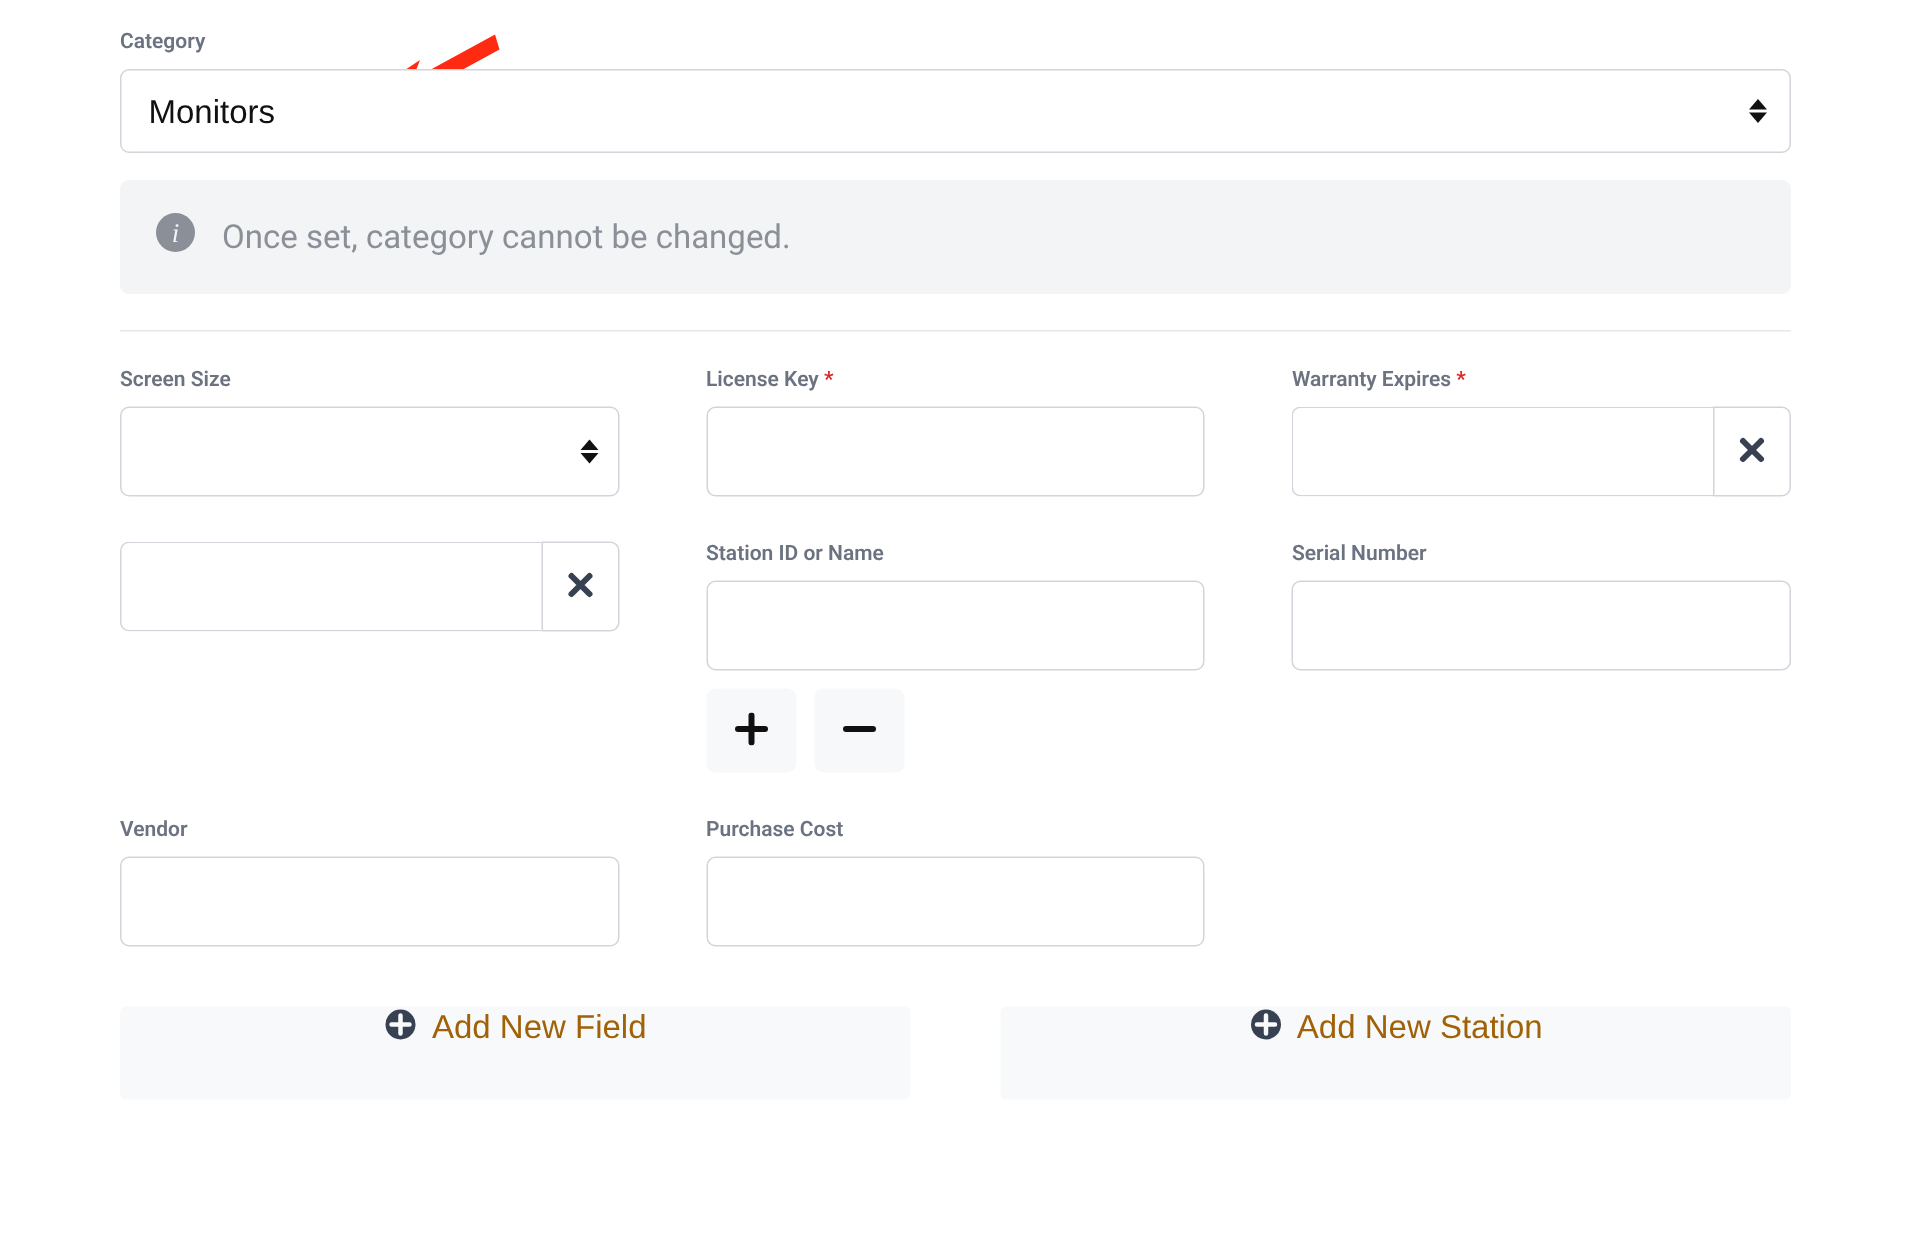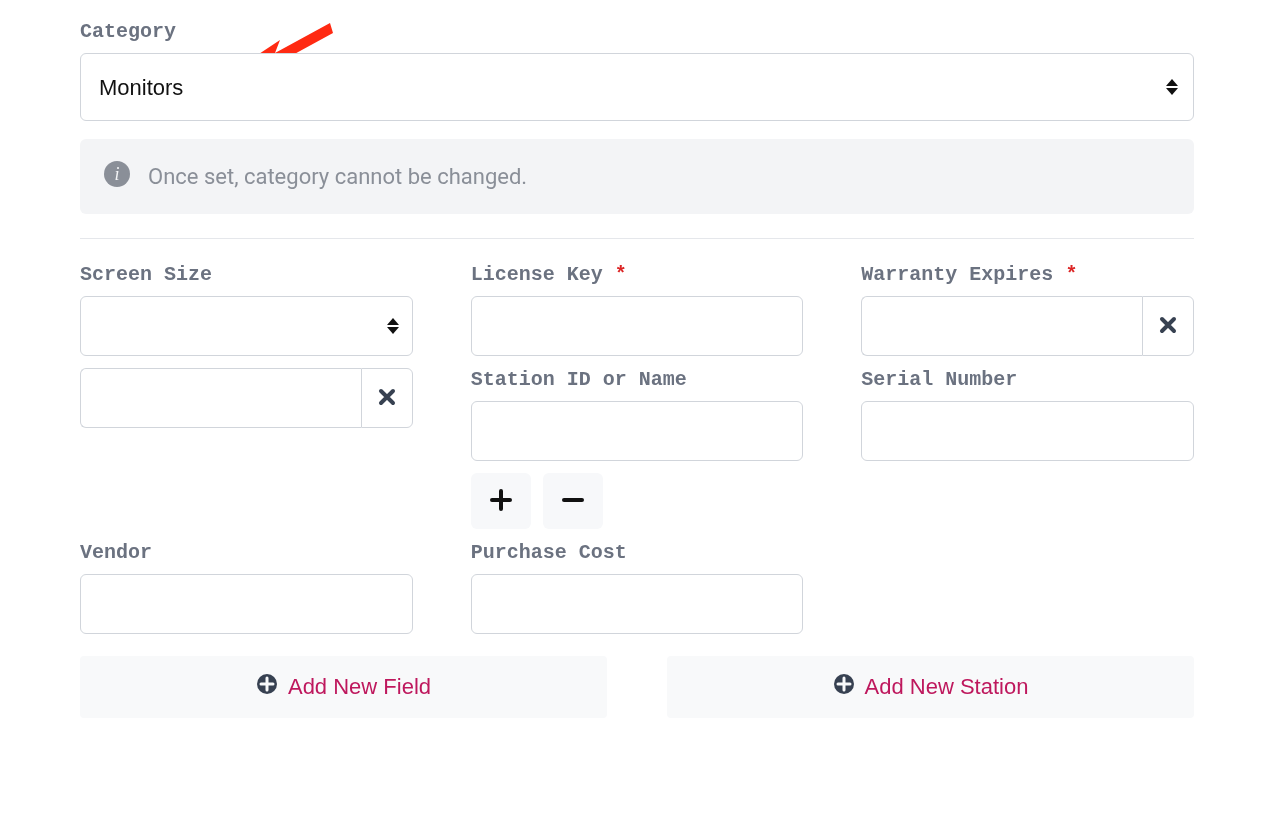--- a/index.html
+++ b/index.html
@@ -11,37 +11,36 @@
     font-family: -apple-system, BlinkMacSystemFont, "Segoe UI", Roboto, Helvetica, Arial, sans-serif;
     background: #ffffff;
     color: #222;
   }
   .page {
     width: 1274px;
     padding: 20px 80px 40px 80px;
     position: relative;
   }
   .field-label {
-    font-size: 20px;
+    font-size: 14px;
     font-weight: 600;
     color: #6b7280;
     margin-bottom: 10px;
     display: block;
-    font-family: Liberation Mono, monospace;
   }
   .required-star {
     color: #dc2626;
     font-weight: bold;
   }
   .category-select-wrap {
     position: relative;
   }
   .category-select {
     width: 100%;
-    height: 68px;
+    height: 56px;
     border: 1px solid #d1d5db;
     border-radius: 6px;
     padding: 0 48px 0 18px;
     font-size: 22px;
     color: #111;
     background: #fff;
     appearance: none;
     -webkit-appearance: none;
     outline: none;
   }
@@ -167,35 +166,35 @@
     grid-template-columns: 1fr 1fr;
     gap: 60px;
     margin-top: 22px;
   }
   .action-btn {
     height: 62px;
     border: none;
     background: #f8f9fa;
     border-radius: 4px;
     display: flex;
-    align-items: center;
     justify-content: center;
     gap: 10px;
     font-size: 22px;
-    color: #be185d;
+    color: #a16207;
     cursor: pointer;
     font-weight: 500;
   }
   .red-arrow {
     position: absolute;
     left: 235px;
     top: 15px;
     pointer-events: none;
   }
   .field-block {
+    margin-bottom: 18px;
   }
 </style>
 </head>
 <body>
 
 <div class="page">
 
   <div class="red-arrow">
     <svg width="100" height="70" viewBox="0 0 100 70">
       <polygon points="0,55 45,25 40,38 95,8 98,18 43,48 50,60" fill="#ff2a12"></polygon>

